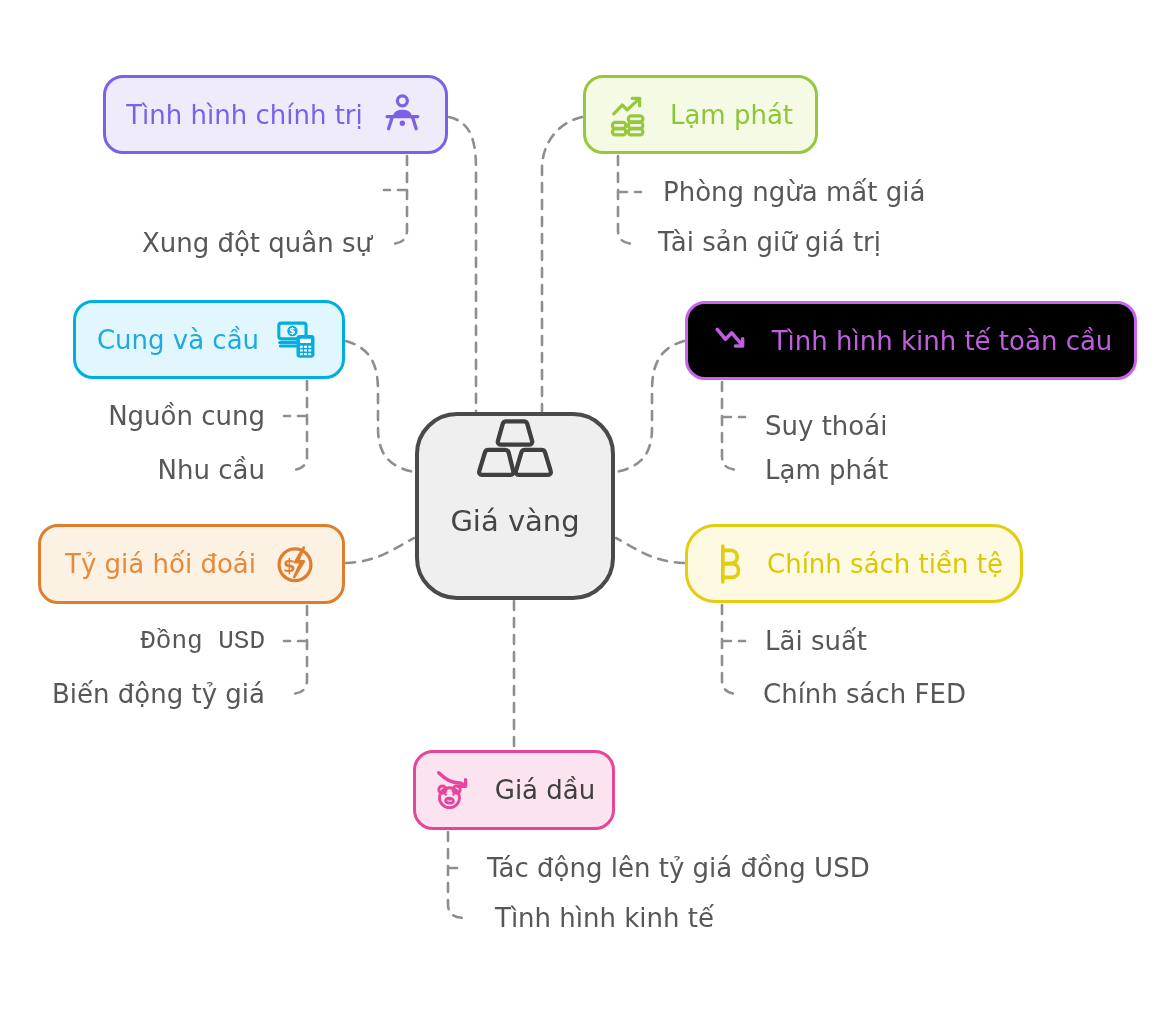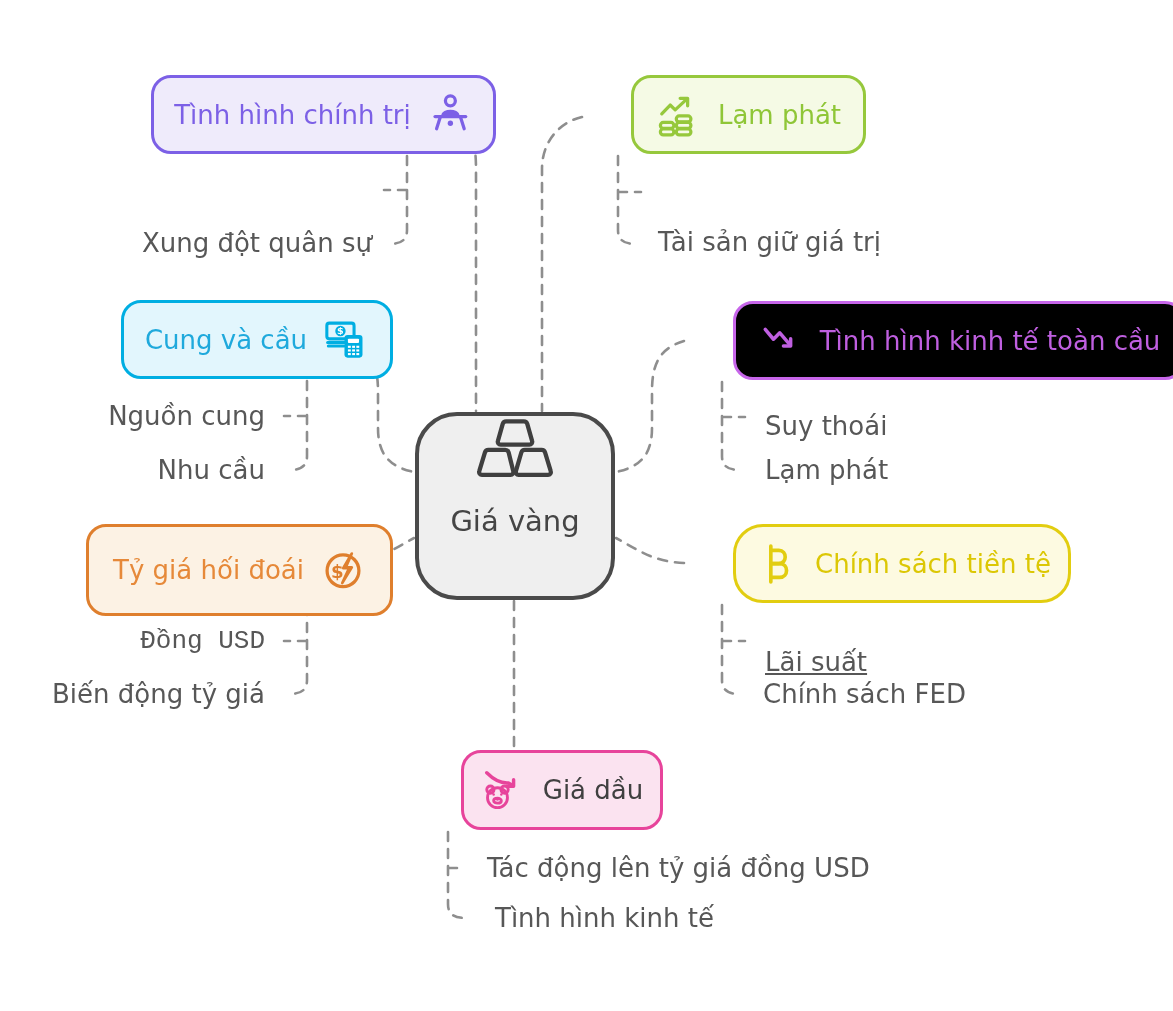--- a/index.html
+++ b/index.html
@@ -6,30 +6,30 @@
   #canvas{
     position:relative;width:1173px;height:1011px;background:#ffffff;overflow:hidden;
     font-family:"DejaVu Sans","Liberation Sans",sans-serif;
   }
   svg.wires{position:absolute;left:0;top:0;z-index:1;}
   .wire{fill:none;stroke:#8E8E8E;stroke-width:2.6;stroke-dasharray:9 8;stroke-linecap:round;}
 
   .node{
     position:absolute;z-index:2;display:flex;align-items:center;justify-content:center;
     gap:16px;border-radius:20px;border:3.5px solid;white-space:nowrap;
-    font-size:26px;background:#fff;box-sizing:border-box;margin-left:48px;
+    font-size:26px;background:#fff;box-sizing:border-box;
   }
   .node .nlabel{line-height:1;}
   .node svg{flex:0 0 auto;display:block;}
 
   .n-purple {left:103px; top:75px;  width:345px; height:79px; border-color:#7C60E6; background:#EFEBFB; color:#7C60E6;}
   .n-green  {left:583px; top:75px;  width:235px; height:79px; border-color:#96C83C; background:#F5FAE5; color:#8FC637;}
   .n-cyan   {left:73px;  top:300px; width:272px; height:79px; border-color:#00AEE2; background:#E2F6FD; color:#1FA9DC;}
   .n-magenta{left:685px; top:301px; width:452px; height:79px; border-color:#C766EA; background:#000000; color:#BF5FE0;}
-  .n-orange {left:38px;  top:524px; width:307px; height:92px; border-color:#DF7F2D; background:#FCF2E4; color:#E68939;}
+  .n-orange {left:38px;  top:524px; width:307px; height:80px; border-color:#DF7F2D; background:#FCF2E4; color:#E68939;}
   .n-yellow {left:685px; top:524px; width:338px; height:79px; border-color:#E2CD10; background:#FDFAE1; color:#DCC704;border-radius:30px;}
   .n-pink   {left:413px; top:750px; width:202px; height:80px; border-color:#E7449B; background:#FBE3F0; color:#404040;}
 
   .center-node{
     position:absolute;z-index:2;left:415px;top:412px;width:200px;height:188px;
     border:4px solid #4A4A4A;border-radius:42px;background:#EFEFEF;
     display:flex;flex-direction:column;align-items:center;gap:24px;
     color:#454545;font-size:29px;box-sizing:border-box;
   }
 
@@ -42,21 +42,21 @@
   .c-batton   {right:801px; top:190px;}
   .c-xungdot  {right:801px; top:243px;}
   .c-phongngua{left:663px;  top:192px;}
   .c-taisan   {left:658px;  top:242px;}
   .c-nguoncung{right:908px; top:416px;}
   .c-nhucau   {right:908px; top:470px;}
   .c-suythoai {left:765px;  top:417px;margin-top:9px;}
   .c-lamphat2 {left:765px;  top:470px;}
   .c-dongusd  {right:908px; top:641px;font-family:Liberation Mono, monospace;}
   .c-biendong {right:908px; top:694px;}
-  .c-laisuat  {left:765px;  top:662px;text-decoration:underline;}
+  .c-laisuat  {left:765px;  top:641px;}
   .c-fed      {left:763px;  top:694px;text-align:right;}
   .c-tacdong  {left:487px;  top:868px;}
   .c-tinhhinh {left:495px;  top:918px;}
 </style>
 </head>
 <body>
 
 <div id="canvas">
 
   <svg class="wires" width="1173" height="1011" viewBox="0 0 1173 1011">
@@ -111,20 +111,21 @@
         <path d="M12.6 3.3 H16.5 V7.2"></path>
         <rect x="2.3" y="15.9" width="7" height="3.1" rx="1.5"></rect>
         <rect x="2.3" y="19.3" width="7" height="3.1" rx="1.5"></rect>
         <rect x="10.6" y="12.5" width="7.6" height="3.1" rx="1.5"></rect>
         <rect x="10.6" y="15.9" width="7.6" height="3.1" rx="1.5"></rect>
         <rect x="10.6" y="19.3" width="7.6" height="3.1" rx="1.5"></rect>
       </g>
     </svg>
     <span class="nlabel">Lạm phát</span>
   </div>
+  <div class="child c-phongngua">Phòng ngừa mất giá</div>
   <div class="child c-taisan">Tài sản giữ giá trị</div>
 
   <div class="node n-cyan">
     <span class="nlabel">Cung và cầu</span>
     <svg width="46" height="46" viewBox="0 0 24 24">
       <g fill="none" stroke="#00AEE2" stroke-width="1.6" stroke-linecap="round" stroke-linejoin="round">
         <rect x="2" y="3.2" width="14.2" height="8.2" rx="1.3"></rect>
         <path d="M2.4 13.3 H11.6 M2.8 15.1 H11"></path>
       </g>
       <circle cx="9.1" cy="7.3" r="2.7" fill="#00AEE2"></circle>

